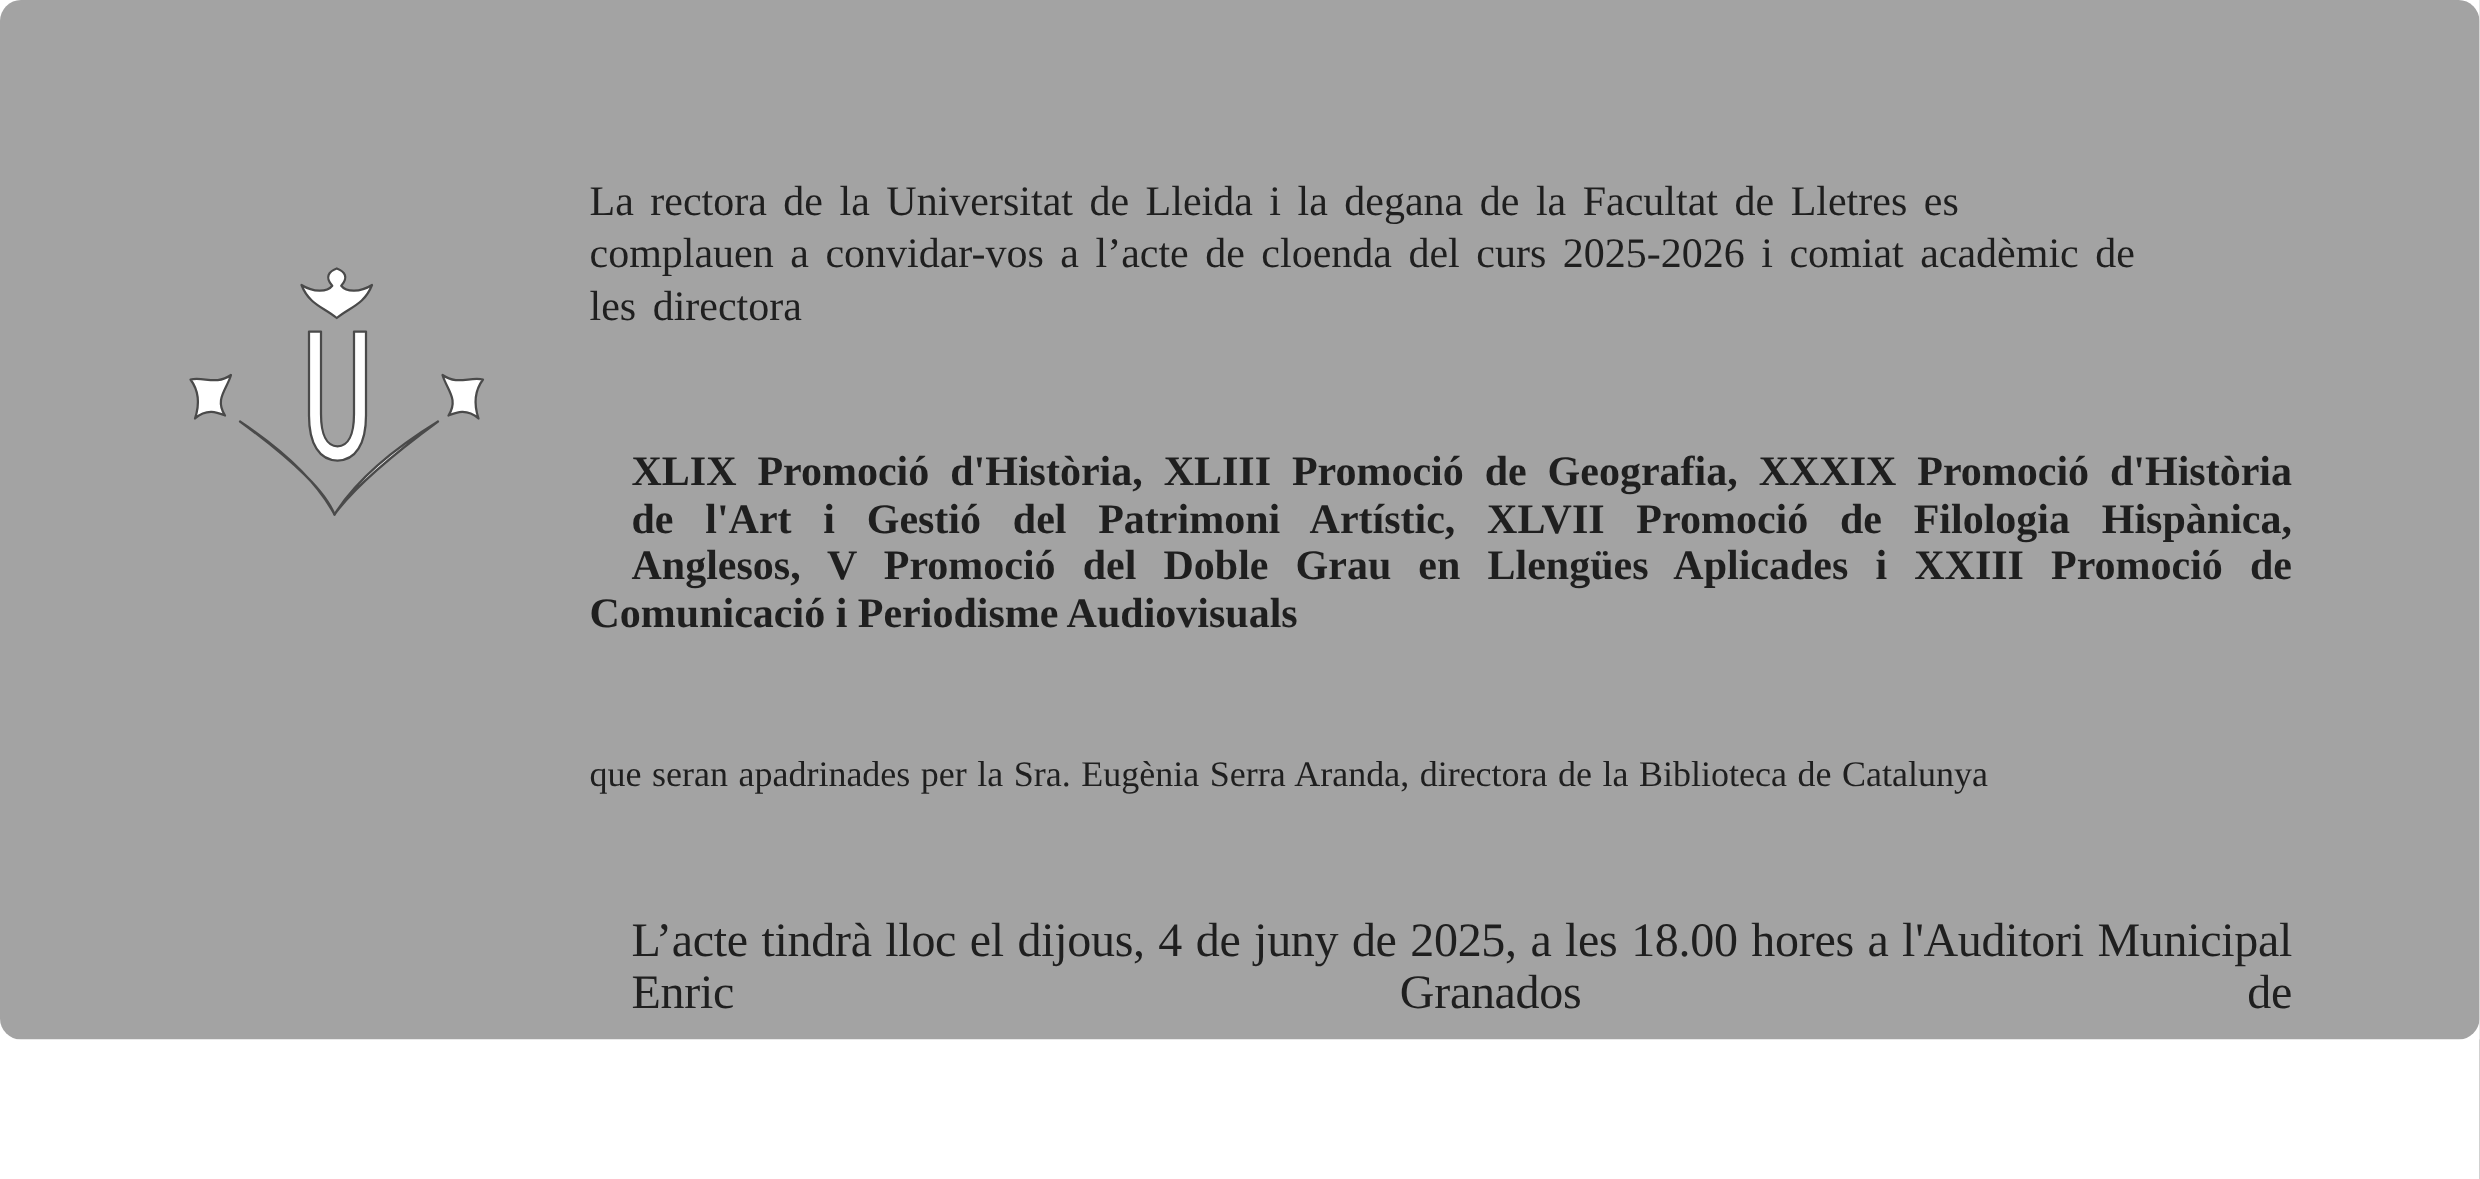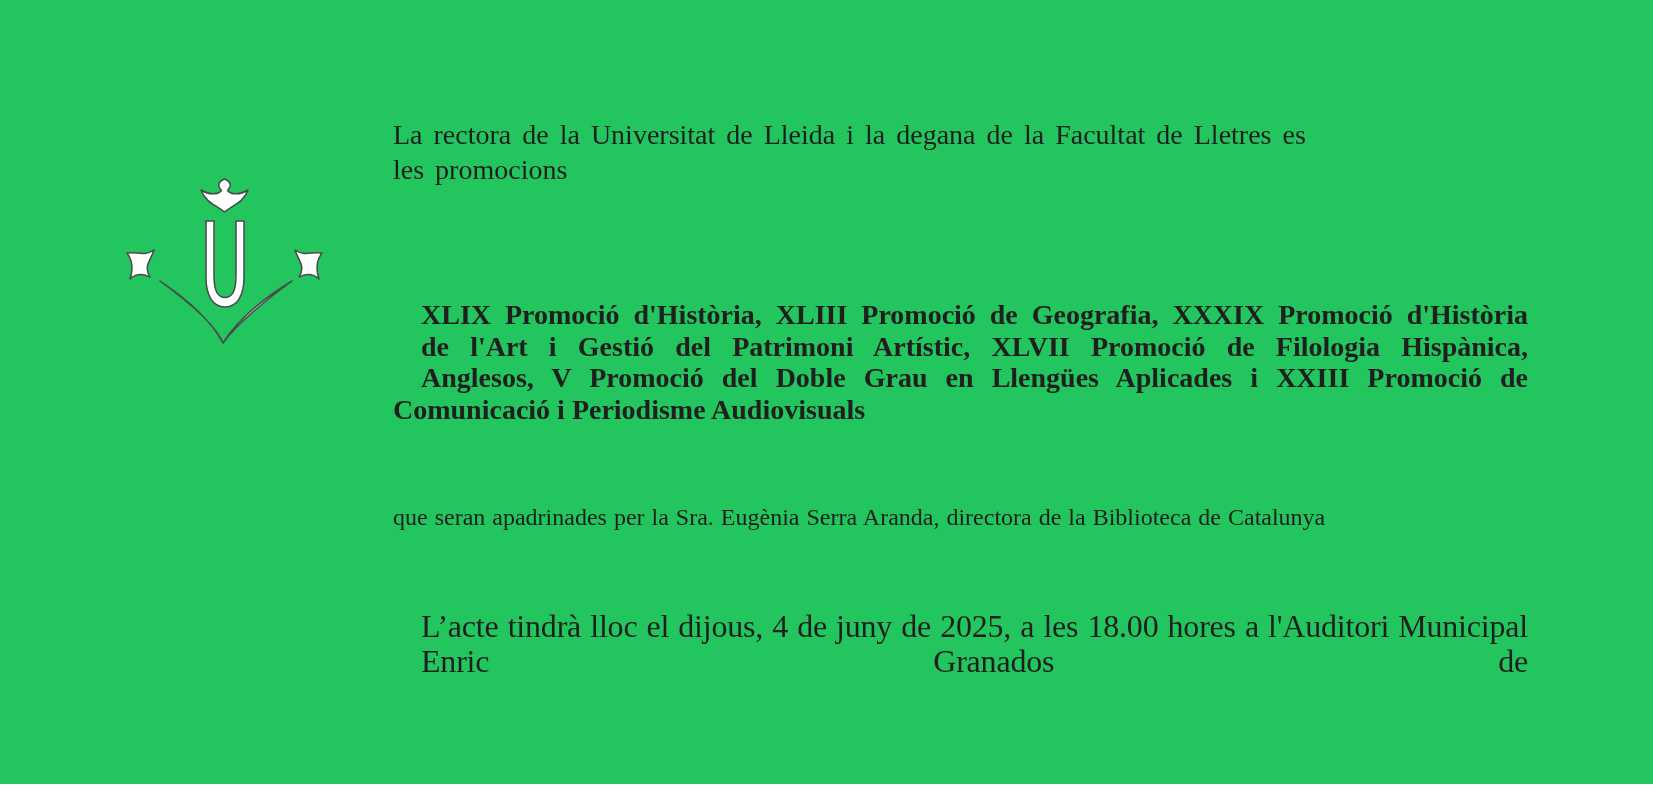--- a/index.html
+++ b/index.html
@@ -1,22 +1,23 @@
 <!DOCTYPE html>
 <html><head>
 <meta charset="utf-8">
 <style>
   html, body { margin: 0; padding: 0; background: #ffffff; }
   .page {
     position: relative;
     width: 1653px;
-    height: 784px;
-    background: #22c55e;
+    height: 693px;
+    background: #a3a3a3;
     font-family: "Liberation Serif", serif;
     overflow: hidden;
+    border-radius: 14px;
   }
   .logo {
     position: absolute;
     left: 126px;
     top: 177px;
     width: 198px;
     height: 168px;
   }
   .logo path {
     fill: #ffffff;
@@ -51,21 +52,22 @@
     <path d="M28 73 C18 80 10 74 1 76 C7 84 7 93 4 102 C12 95 19 98 24 100 C17 89 25 83 28 73 Z"></path>
 
     <path d="M169 73 C179 80 187 74 196 76 C190 84 190 93 193 102 C185 95 178 98 173 100 C180 89 172 83 169 73 Z"></path>
 
     <path d="M34 104 C64 126 90 148 97 166 C84 142 58 120 34 104 Z"></path>
     <path d="M166 104 C136 126 110 148 97 166 C112 142 140 120 166 104 Z"></path>
   </svg>
 
   <div class="para intro">
       <div class="line">La rectora de la Universitat de Lleida i la degana de la Facultat de Lletres es</div>
-      <div class="line">les promocions</div>
+      <div class="line">complauen a convidar-vos a l’acte de cloenda del curs 2025-2026 i comiat acadèmic de</div>
+      <div class="line">les directora</div>
     </div>
 
   <div class="para promotions">
       <div class="line jline">XLIX Promoció d'Història, XLIII Promoció de Geografia, XXXIX Promoció d'Història</div>
       <div class="line jline">de l'Art i Gestió del Patrimoni Artístic, XLVII Promoció de Filologia Hispànica,</div>
       <div class="line jline">Anglesos, V Promoció del Doble Grau en Llengües Aplicades i XXIII Promoció de</div>
       <div class="line">Comunicació i Periodisme Audiovisuals</div>
     </div>
 
   <div class="para patron">

